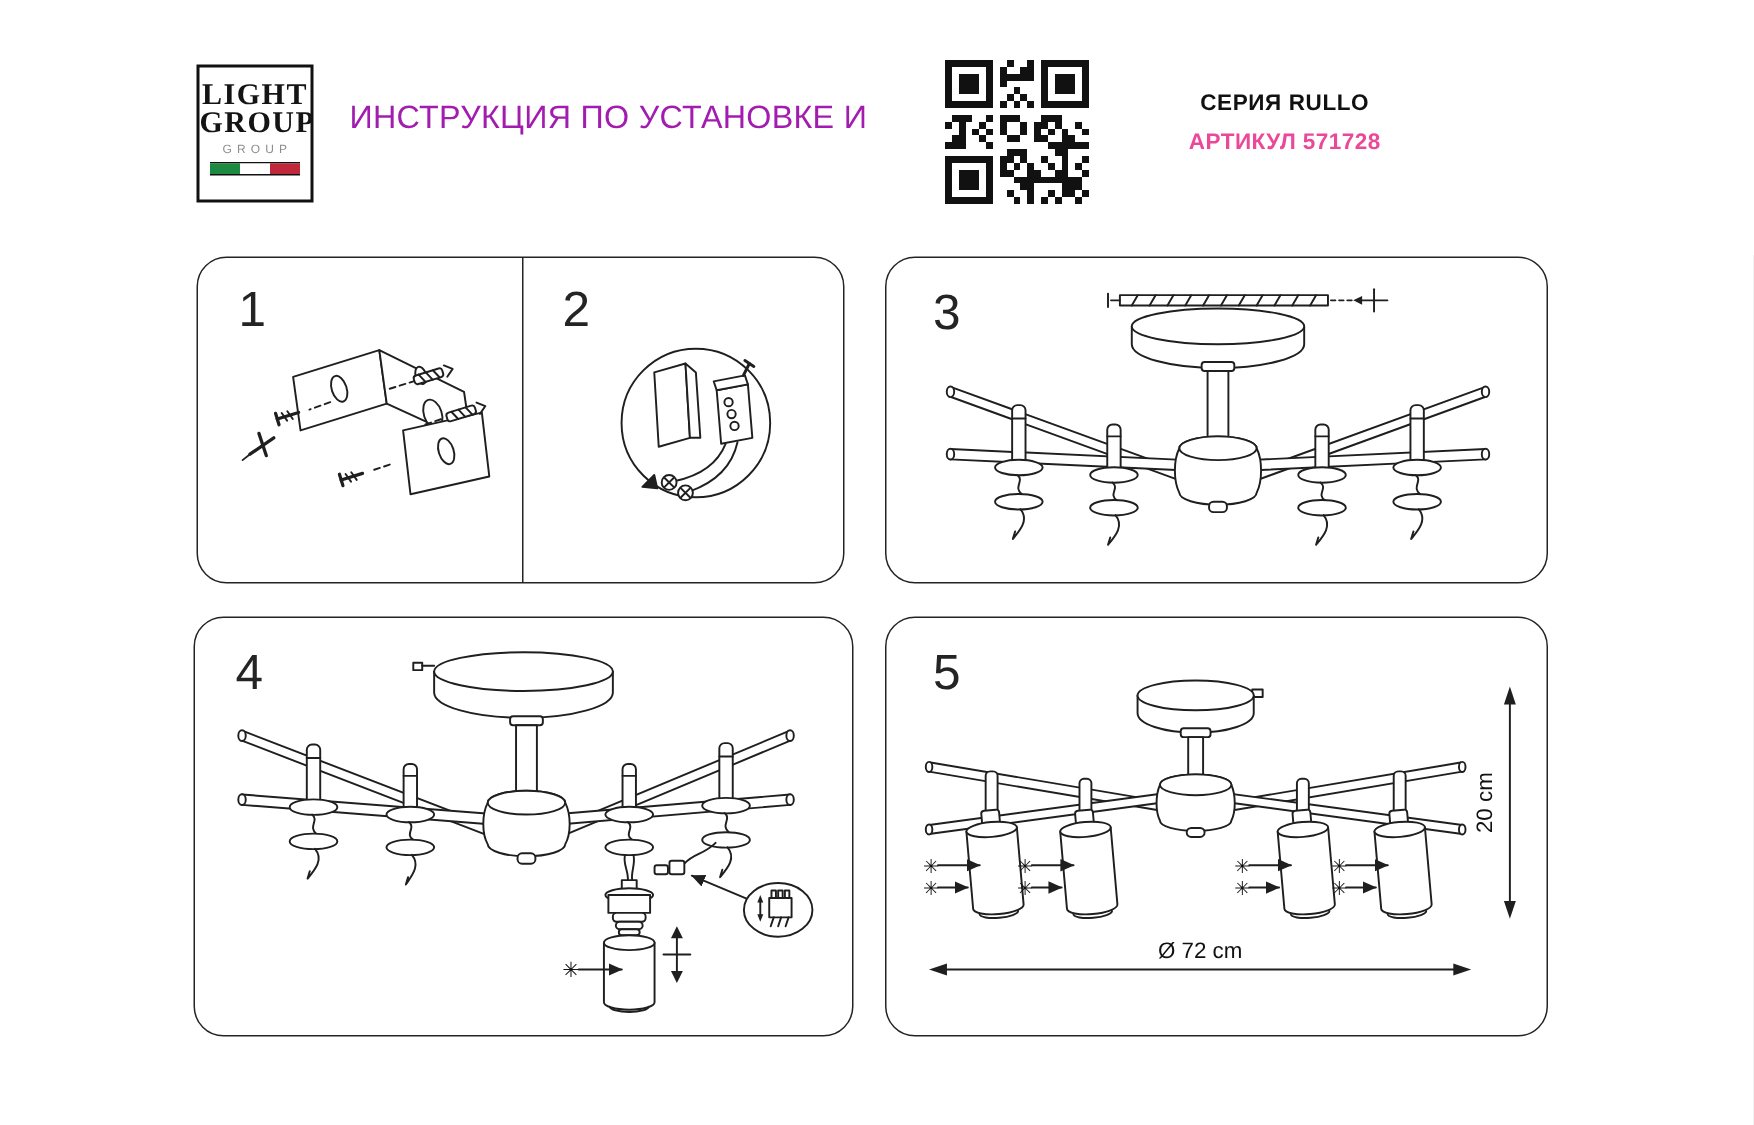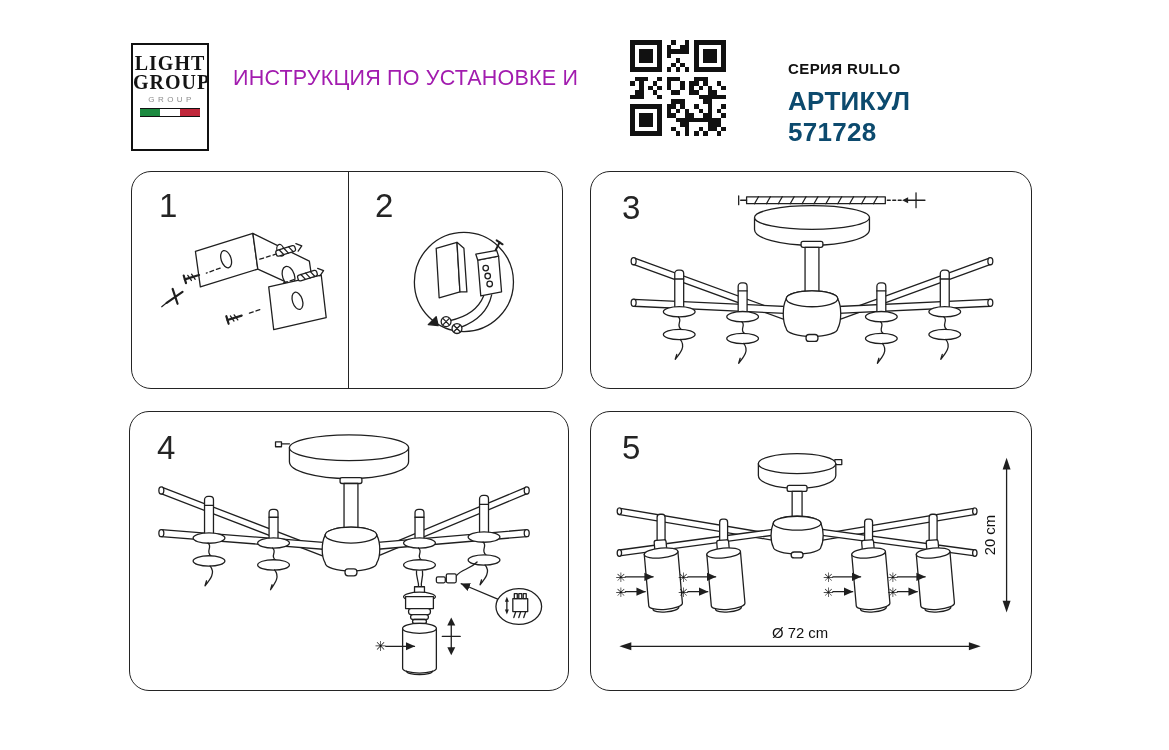--- a/index.html
+++ b/index.html
@@ -1,39 +1,39 @@
 <!DOCTYPE html>
 <html><head>
 <meta charset="utf-8">
 <style>
   html,body{margin:0;padding:0;background:#e8e8e8;}
   .page{position:relative;width:1169px;height:750px;background:#ffffff;overflow:hidden;
         font-family:"Liberation Sans",sans-serif;color:#1c1c1c;}
 
   
-  .logo{position:absolute;left:131px;top:43px;width:78px;height:108px;border:2px solid #111;
+  .logo{position:absolute;left:131px;top:43px;width:78px;height:92px;border:2px solid #111;
         box-sizing:border-box;text-align:center;padding-top:9px;background:#fff;}
   .logo .l1,.logo .l2{font-family:"Liberation Serif",serif;font-weight:700;font-size:20px;
         line-height:19px;letter-spacing:1px;color:#141414;}
   .logo .l3{font-size:8px;letter-spacing:3.4px;color:#8d8d8d;margin-top:3px;margin-left:3px;}
   .logo .flag{display:flex;height:9px;margin:4px 7px 0 7px;border-top:1.6px solid #111;
         border-bottom:1.6px solid #111;box-sizing:border-box;}
   .logo .flag span{flex:1;}
   .logo .flag .g{background:#1c8a40;}
   .logo .flag .w{background:#ffffff;}
   .logo .flag .r{background:#c0273b;}
 
   .title{position:absolute;left:233px;top:50px;font-size:21.5px;font-weight:400;
          line-height:28.5px;letter-spacing:0.2px;color:#a21caf;}
 
   #qr-svg{position:absolute;left:630px;top:40px;width:96px;height:96px;fill:#111;}
 
-  .product{position:absolute;left:788px;top:60px;width:215px;text-align:left;}
+  .product{position:absolute;left:749px;top:60px;width:215px;text-align:center;}
   .product .series{font-size:15px;font-weight:700;letter-spacing:0.4px;color:#111;}
-  .product .article{font-size:26px;font-weight:700;margin-top:9px;letter-spacing:0.3px;color:#0c4a6e;}
+  .product .article{font-size:15px;font-weight:700;margin-top:9px;letter-spacing:0.3px;color:#ec4899;}
 
   
   .panel{position:absolute;border:1.6px solid #242424;border-radius:20px;background:#fff;box-sizing:border-box;}
   #panel12{left:131px;top:171px;width:432px;height:218px;}
   #panel3 {left:590px;top:171px;width:442px;height:218px;}
   #panel4 {left:129px;top:411px;width:440px;height:280px;}
   #panel5 {left:590px;top:411px;width:442px;height:280px;}
   .panel svg.draw{position:absolute;left:0;top:0;width:100%;height:100%;}
   .divider{position:absolute;left:216px;top:0;height:100%;width:0;border-left:1.6px solid #242424;}
   .pnum{position:absolute;font-size:33px;font-weight:400;color:#242424;line-height:1;}

